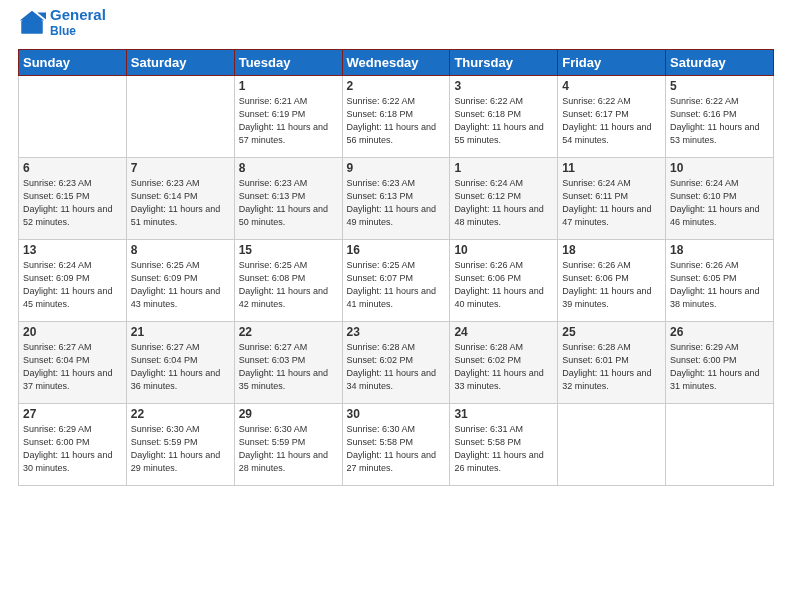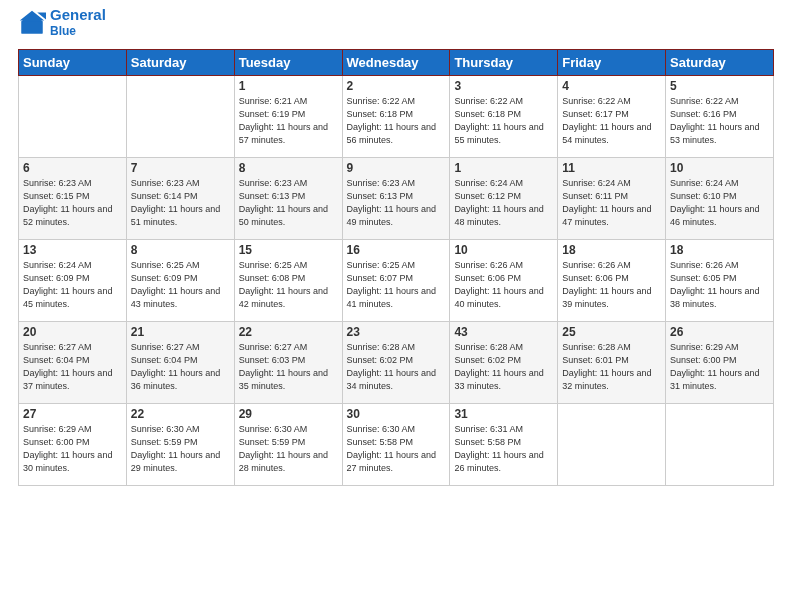--- a/index.html
+++ b/index.html
@@ -267,21 +267,21 @@
 Sunset: 6:03 PM
 Daylight: 11 hours and 35 minutes.</div>
           </td>
           <td>
             <span class="day-number">23</span>
             <div class="day-info" style="white-space: pre-line;">Sunrise: 6:28 AM
 Sunset: 6:02 PM
 Daylight: 11 hours and 34 minutes.</div>
           </td>
           <td>
-            <span class="day-number">43</span>
+            <span class="day-number">24</span>
             <div class="day-info" style="white-space: pre-line;">Sunrise: 6:28 AM
 Sunset: 6:02 PM
 Daylight: 11 hours and 33 minutes.</div>
           </td>
           <td>
             <span class="day-number">25</span>
             <div class="day-info" style="white-space: pre-line;">Sunrise: 6:28 AM
 Sunset: 6:01 PM
 Daylight: 11 hours and 32 minutes.</div>
           </td>

